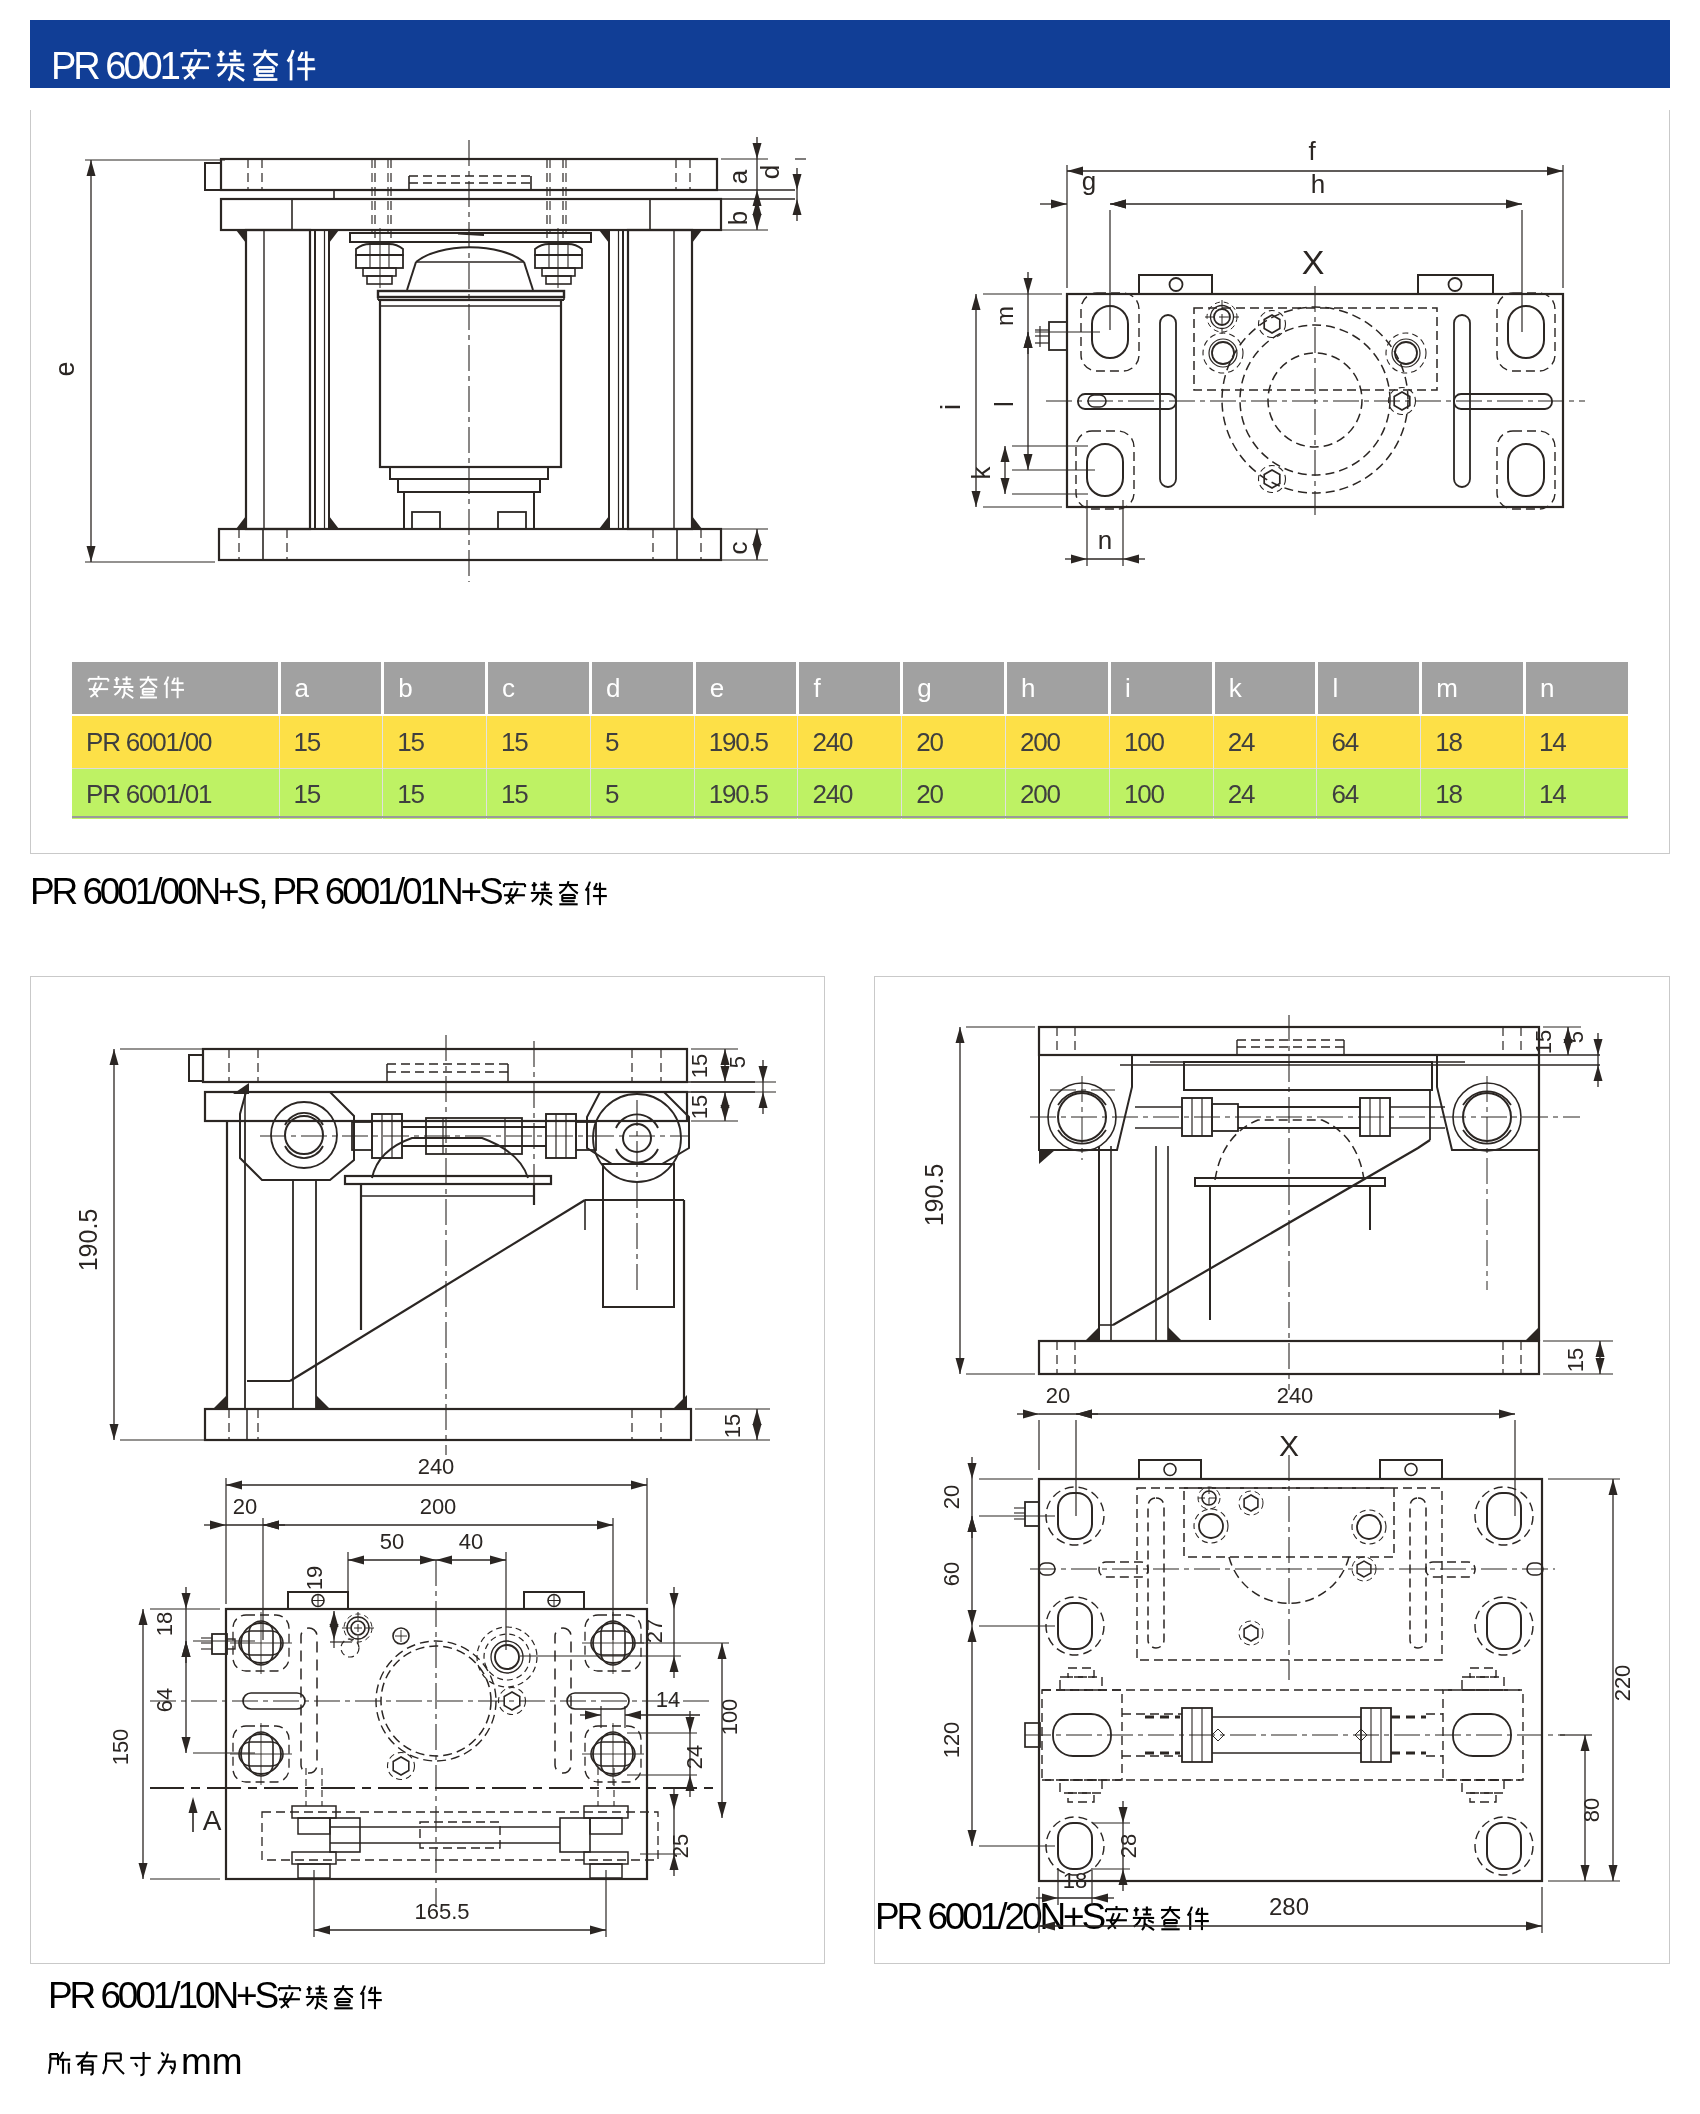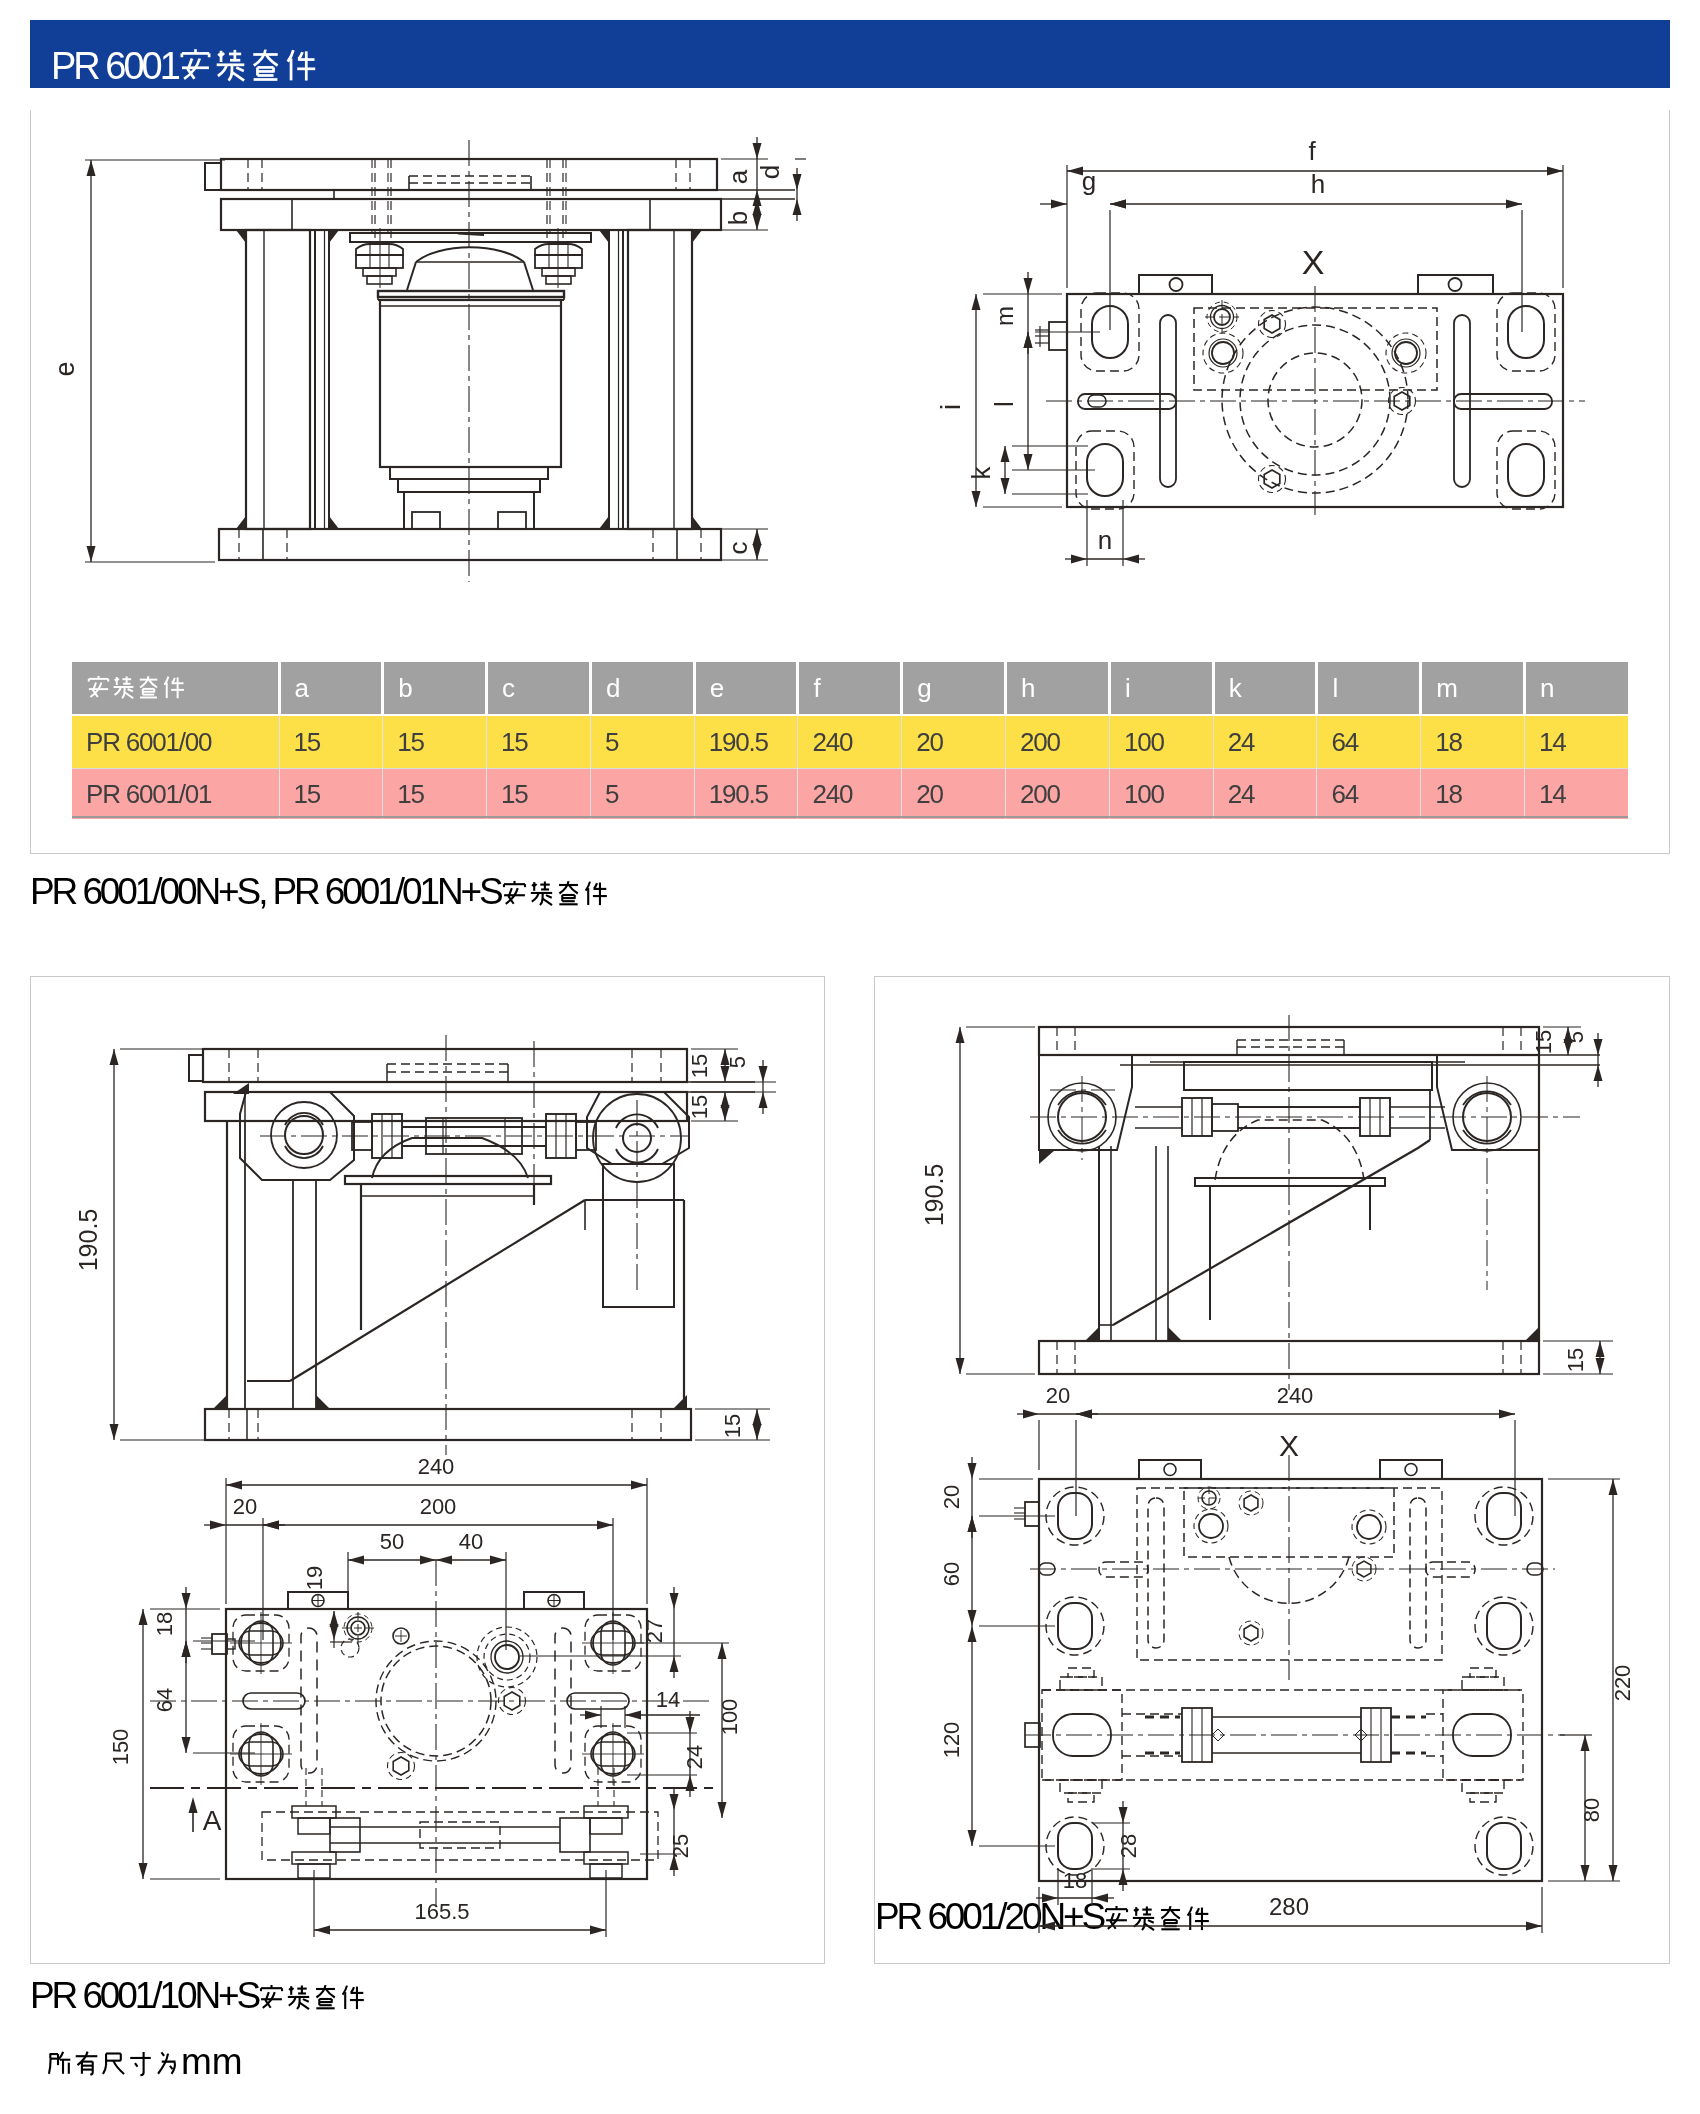--- a/index.html
+++ b/index.html
@@ -8,21 +8,21 @@
 .lsx{letter-spacing:-3px}
 .box{position:absolute;background:#fff;border:1px solid #c9c9c9}
 #box1{left:30px;top:110px;width:1638px;height:743px;border-top:none}
 #box2{left:30px;top:976px;width:793px;height:986px}
 #box3{left:874px;top:976px;width:794px;height:986px}
 .tb{position:absolute;left:72px;top:662px;border-collapse:collapse;table-layout:fixed;width:1556px;font-size:26px;color:#3f3f3f;letter-spacing:-1.2px}
 .tb th,.tb td{padding:0 0 0 14px;text-align:left;font-weight:normal;overflow:hidden;white-space:nowrap}
 .tb .hd th{background:#a1a1a1;color:#fff;height:52px;border-right:3px solid #fff}
 .tb .hd th:last-child{border-right:none}
 .tb .r1 td{background:#fde047;height:52px;border-right:1px solid #e3e3e3;border-top:2px solid #fff}
-.tb .r2 td{background:#fca5a5;height:50px;border-right:1px solid #e0e0e0;border-top:1px solid #dcdcdc}
+.tb .r2 td{background:#bef264;height:50px;border-right:1px solid #e0e0e0;border-top:1px solid #dcdcdc}
 .tb .r1 td:last-child,.tb .r2 td:last-child{border-right:none}
 .tbline{position:absolute;left:72px;top:816px;width:1556px;height:2px;background:#9a9a9a}
 .cap{position:absolute;font-size:37px;color:#000000}
 .cap .lt{letter-spacing:-3.1px}
 </style></head>
 <body>
 <svg width="0" height="0" style="position:absolute">
     <defs>
 <g id="cjk-an" fill="none" stroke="currentColor" stroke-width="78" stroke-linecap="butt" stroke-linejoin="miter">
 <path d="M500 35 V145"></path>
@@ -199,21 +199,21 @@
 <div class="tbline"></div>
 <div class="cap" style="left:30px;top:871px"><span class="lt">PR 6001/00N+S, PR 6001/01N+S</span><svg viewBox="0 0 1000 1000" style="width:27px;height:27px;vertical-align:-0.08em;display:inline-block" aria-hidden="true">
       <use href="#cjk-an"></use>
     </svg><svg viewBox="0 0 1000 1000" style="width:27px;height:27px;vertical-align:-0.08em;display:inline-block" aria-hidden="true">
       <use href="#cjk-zhuang"></use>
     </svg><svg viewBox="0 0 1000 1000" style="width:27px;height:27px;vertical-align:-0.08em;display:inline-block" aria-hidden="true">
       <use href="#cjk-tao"></use>
     </svg><svg viewBox="0 0 1000 1000" style="width:27px;height:27px;vertical-align:-0.08em;display:inline-block" aria-hidden="true">
       <use href="#cjk-jian"></use>
     </svg></div>
-<div class="cap" style="left:30px;top:1975px"><span class="lt">PR 6001/10N+S</span><svg viewBox="0 0 1000 1000" style="width:27px;height:27px;vertical-align:-0.08em;display:inline-block" aria-hidden="true">
+<div class="cap" style="left:48px;top:1975px"><span class="lt">PR 6001/10N+S</span><svg viewBox="0 0 1000 1000" style="width:27px;height:27px;vertical-align:-0.08em;display:inline-block" aria-hidden="true">
       <use href="#cjk-an"></use>
     </svg><svg viewBox="0 0 1000 1000" style="width:27px;height:27px;vertical-align:-0.08em;display:inline-block" aria-hidden="true">
       <use href="#cjk-zhuang"></use>
     </svg><svg viewBox="0 0 1000 1000" style="width:27px;height:27px;vertical-align:-0.08em;display:inline-block" aria-hidden="true">
       <use href="#cjk-tao"></use>
     </svg><svg viewBox="0 0 1000 1000" style="width:27px;height:27px;vertical-align:-0.08em;display:inline-block" aria-hidden="true">
       <use href="#cjk-jian"></use>
     </svg></div>
 <div class="cap" style="left:875px;top:1896px"><span class="lt">PR 6001/20N+S</span><svg viewBox="0 0 1000 1000" style="width:27px;height:27px;vertical-align:-0.08em;display:inline-block" aria-hidden="true">
       <use href="#cjk-an"></use>

